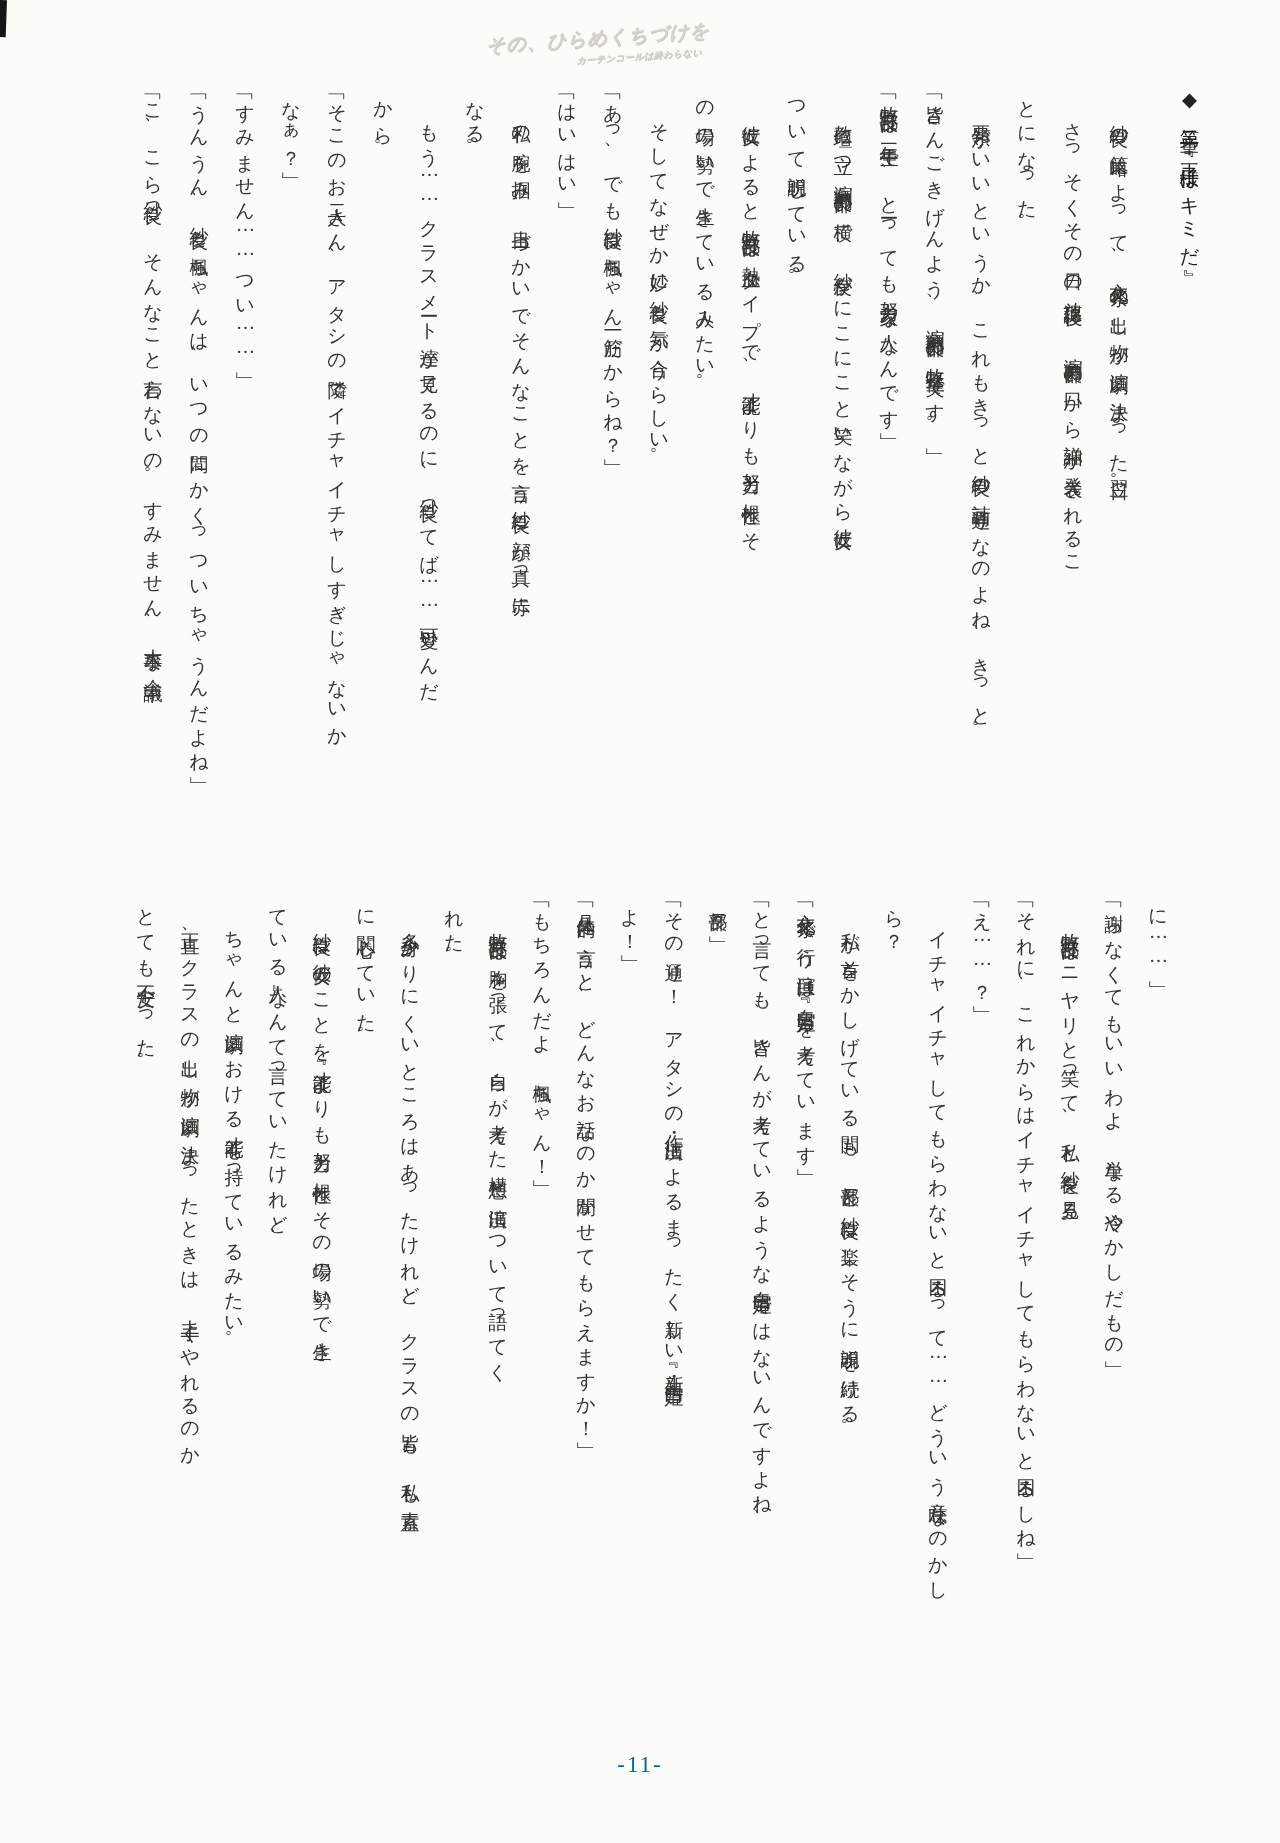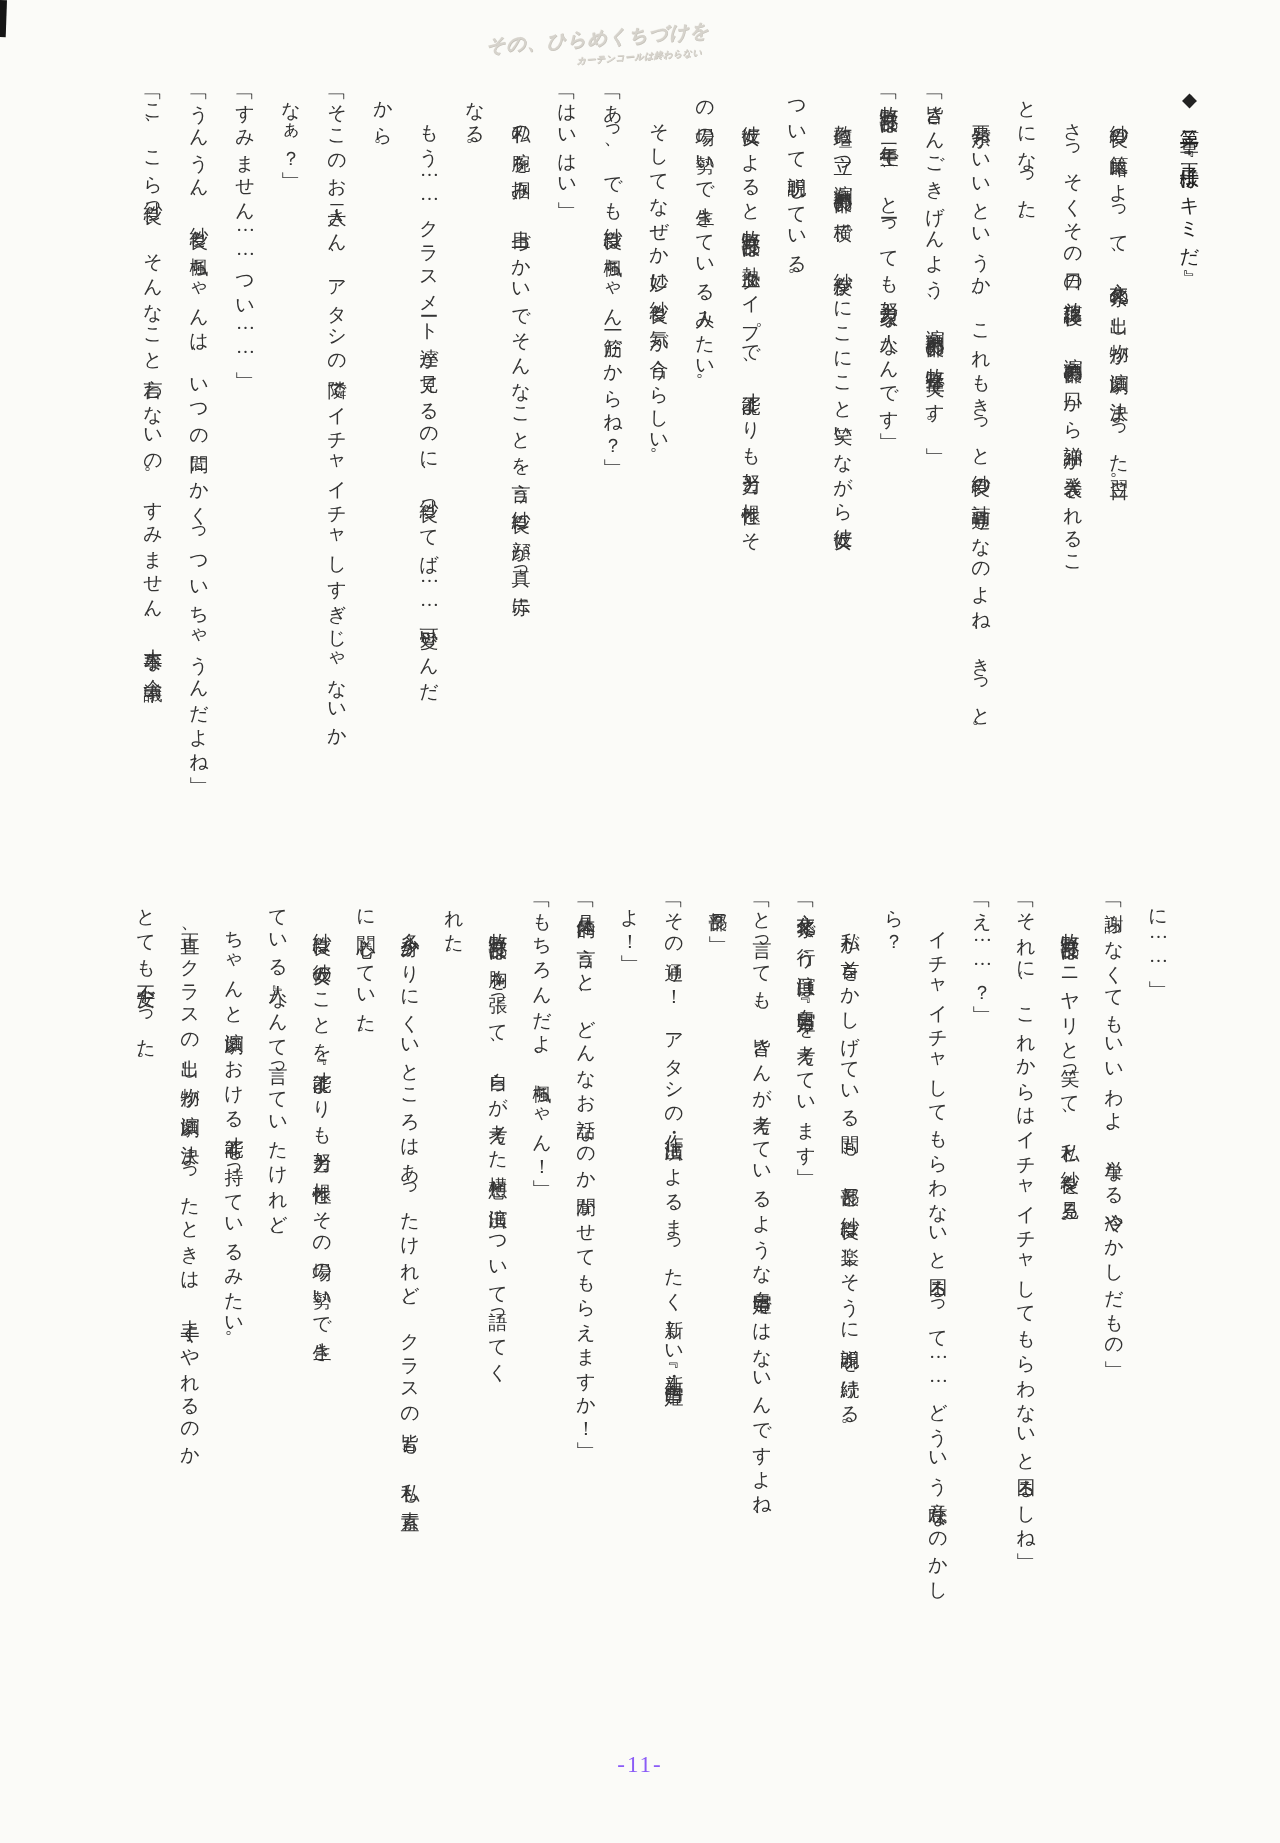--- a/index.html
+++ b/index.html
@@ -38,21 +38,21 @@
   .band.lower{top:896px;right:100px;height:872px;}
   .band p{margin:0;line-height:46px;}
   .band.lower p{line-height:44px;}
   .band .flow{display:block;}
   .line.narrative{text-indent:22px;}
   .line.heading{font-size:19.5px;color:#222;}
   .gap-after{margin-left:24px !important;}
   .page-number{
     position:absolute;left:0;right:0;top:1752px;
     text-align:center;
-    font-size:23px;letter-spacing:2px;color:#8b5cf6;
+    font-size:23px;letter-spacing:2px;color:#0369a1;
     font-family:"Liberation Serif","DejaVu Serif",serif;
   }
 </style>
 </head>
 <body>
 
 <div class="page">
 
   <div class="scan-mark"></div>
 

